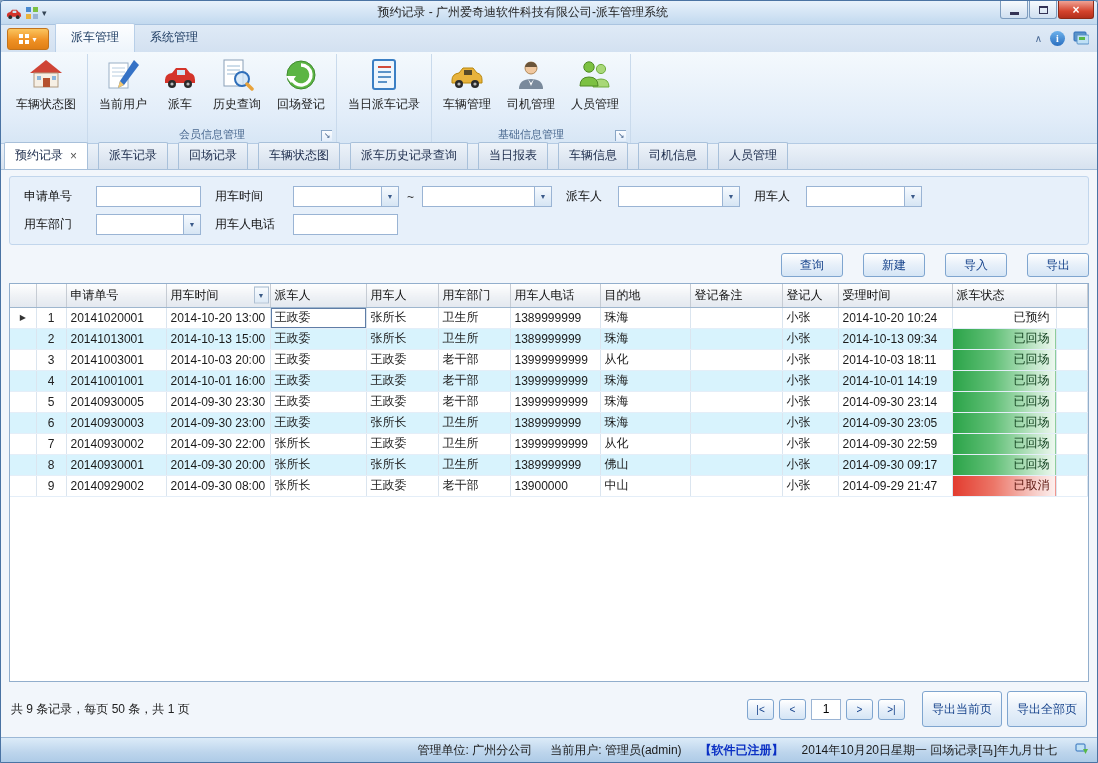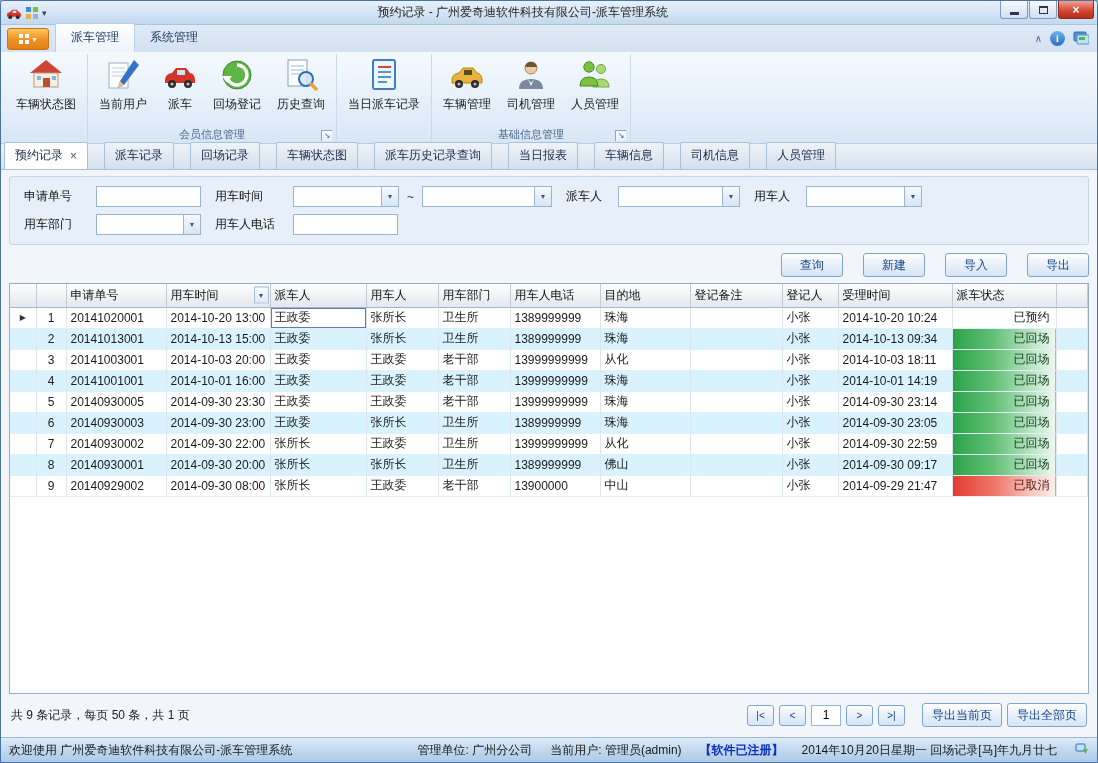--- a/index.html
+++ b/index.html
@@ -39,21 +39,21 @@
   .rgroup-buttons { flex:1; display:flex; align-items:flex-start; }
   .rbtn { display:flex; flex-direction:column; align-items:center; padding:4px 8px 2px 8px; gap:4px; border-radius:2px; }
   .ricon { width:34px; height:34px; display:block; }
   .ricon svg { width:34px; height:34px; display:block; }
   .rlabel { font-size:12px; color:#222; white-space:nowrap; }
   .rgroup-footer { height:17px; display:flex; align-items:center; justify-content:center; position:relative; color:#49688f; font-size:11px; }
   .launcher { position:absolute; right:1px; bottom:2px; width:11px; height:11px; border:1px solid #89a6c6; border-right:none; border-bottom:none; color:#3a5a85; font-size:8px; line-height:9px; text-align:center; background:linear-gradient(#fbfdff,#e3eefb); }
 
   
   .doc-tabs { height:26px; background:linear-gradient(#ecf2f9,#d7e2ef); display:flex; align-items:flex-end; padding:3px 3px 0 3px; border-bottom:1px solid #a8c0da; }
-  .dtab { padding:4px 10px 5px 10px; border:1px solid #a8c0da; border-bottom:none; background:linear-gradient(#eef3f9,#d4dfec); margin-right:16px; color:#1a2a4a; border-radius:2px 2px 0 0; display:flex; gap:7px; align-items:center; white-space:nowrap; }
+  .dtab { padding:4px 10px 5px 10px; border:1px solid #a8c0da; border-bottom:none; background:linear-gradient(#eef3f9,#d4dfec); margin-right:10px; color:#1a2a4a; border-radius:2px 2px 0 0; display:flex; gap:7px; align-items:center; white-space:nowrap; }
   .dtab.active { background:#fff; }
   .tab-close { color:#555; font-size:12px; line-height:10px; }
 
   
   .content { flex:1; background:#f2f6fb; display:flex; flex-direction:column; padding:6px 8px 8px 8px; overflow:hidden; }
   .filter-panel { background:#e7f0fa; border:1px solid #c2d6ec; border-radius:3px; padding:9px 14px; display:flex; flex-direction:column; gap:7px; }
   .frow { display:flex; align-items:center; }
   .flabel { color:#111; white-space:nowrap; }
   .lw1 { width:72px; }
   .lw2 { width:78px; }
@@ -81,21 +81,21 @@
   td.status.green, .grid tr.alt td.status.green { background:linear-gradient(to right,#2aa348,#62c077 40%,#c2e7ca 80%,#eef8f0); color:#0d3d1a; }
   td.status.red, .grid tr.alt td.status.red { background:linear-gradient(to right,#e23b2e,#ec7668 40%,#f7cdc8 80%,#fdf0ee); color:#58110a; }
   td.focus-cell { box-shadow:inset 0 0 0 1px #5f7da6; }
 
   
   .pager-row { display:flex; align-items:center; padding:9px 2px 2px 2px; }
   .pager-summary { color:#222; }
   .pager-controls { margin-left:auto; display:flex; gap:5px; align-items:center; }
   .pbtn { width:27px; height:21px; min-width:0; padding:0; font-size:10px; }
   .page-input { width:30px; height:21px; border:1px solid #9ab4d4; text-align:center; font:inherit; background:#fff; }
-  .pbtn-wide { height:24px; min-width:0; padding:0 9px; }
+  .pbtn-wide { height:36px; min-width:0; padding:0 9px; }
   .gap-left { margin-left:12px; }
 
   
   .statusbar { height:25px; background:linear-gradient(#dcebf8,#bdd5ec 60%,#aecbe7); border-top:1px solid #9cb8d6; display:flex; align-items:center; padding:0 8px; }
   .sb-right { margin-left:auto; display:flex; gap:18px; align-items:center; }
   .sb-license { color:#0a2fc4; font-weight:bold; }
 </style>
 </head>
 <body>
 
@@ -197,39 +197,39 @@
                 <circle cx="25" cy="26" r="4" fill="#2a2a2a"></circle>
                 <circle cx="9" cy="26" r="1.6" fill="#bbb"></circle>
                 <circle cx="25" cy="26" r="1.6" fill="#bbb"></circle>
               </svg>
           </span>
           <span class="rlabel">派车</span>
         </div>
         <div class="rbtn">
           <span class="ricon">
             <svg viewBox="0 0 34 34">
-                <circle cx="17" cy="17" r="14" fill="#5cb544" stroke="#3f8a2e"></circle>
-                <path d="M17 7 a10 10 0 1 1 -9.6 12.8" fill="none" stroke="#fff" stroke-width="3.4"></path>
-                <polygon points="2,18 12,18 7,25" fill="#fff"></polygon>
-              </svg>
-          </span>
-          <span class="rlabel">回场登记</span>
-        </div>
-        <div class="rbtn">
-          <span class="ricon">
-            <svg viewBox="0 0 34 34">
                 <rect x="4" y="2" width="19" height="26" fill="#fff" stroke="#8aa0b8"></rect>
                 <line x1="7" y1="8" x2="20" y2="8" stroke="#9bbad4"></line>
                 <line x1="7" y1="12" x2="20" y2="12" stroke="#9bbad4"></line>
                 <line x1="7" y1="16" x2="20" y2="16" stroke="#9bbad4"></line>
                 <circle cx="22" cy="21" r="7" fill="#cfe4f7" fill-opacity="0.75" stroke="#2f6fba" stroke-width="2"></circle>
                 <line x1="27" y1="26" x2="32" y2="31" stroke="#e8a33c" stroke-width="3.5" stroke-linecap="round"></line>
               </svg>
           </span>
           <span class="rlabel">历史查询</span>
+        </div>
+        <div class="rbtn">
+          <span class="ricon">
+            <svg viewBox="0 0 34 34">
+                <circle cx="17" cy="17" r="14" fill="#5cb544" stroke="#3f8a2e"></circle>
+                <path d="M17 7 a10 10 0 1 1 -9.6 12.8" fill="none" stroke="#fff" stroke-width="3.4"></path>
+                <polygon points="2,18 12,18 7,25" fill="#fff"></polygon>
+              </svg>
+          </span>
+          <span class="rlabel">回场登记</span>
         </div>
       </div>
       <div class="rgroup-footer">
         <span>会员信息管理</span>
         <span class="launcher">↘</span>
       </div>
     </div>
 
     <div class="rgroup">
       <div class="rgroup-buttons">
@@ -565,21 +565,20 @@
         <div class="btn pbtn">&gt;</div>
         <div class="btn pbtn">&gt;|</div>
         <div class="btn pbtn-wide gap-left">导出当前页</div>
         <div class="btn pbtn-wide">导出全部页</div>
       </div>
     </div>
 
   </div>
 
   <div class="statusbar">
-    <span>欢迎使用 广州爱奇迪软件科技有限公司-派车管理系统</span>
     <div class="sb-right">
       <span>管理单位: 广州分公司</span>
       <span>当前用户: 管理员(admin)</span>
       <span class="sb-license">【软件已注册】</span>
       <span>2014年10月20日星期一 回场记录[马]年九月廿七</span>
       <span>
         <svg width="14" height="14" viewBox="0 0 14 14">
             <rect x="1" y="2" width="9" height="7" rx="1" fill="#bfe0f5" stroke="#2f6fba"></rect>
             <polygon points="8,7 13,7 10.5,12" fill="#57b847"></polygon>
           </svg>

